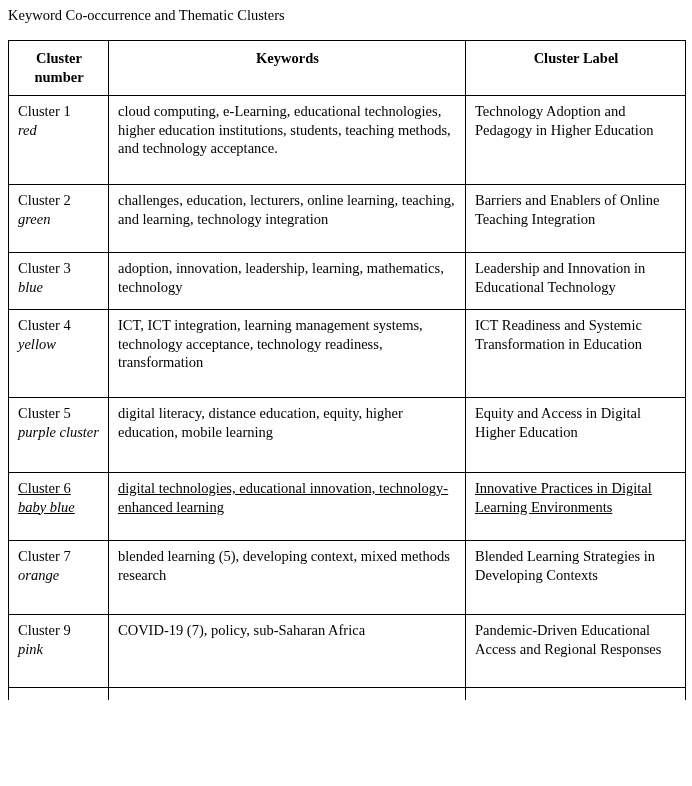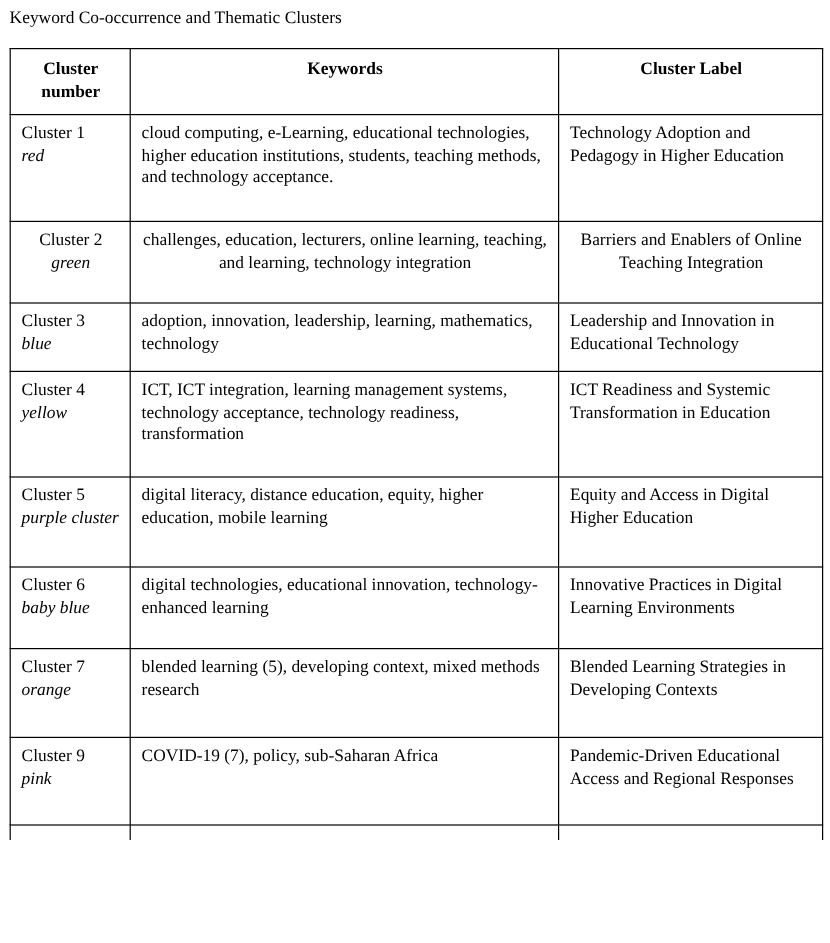--- a/index.html
+++ b/index.html
@@ -37,25 +37,25 @@
     padding: 6px 8px 6px 9px;
     overflow: hidden;
   }
   .cluster-table th {
     font-weight: bold;
     text-align: center;
     padding-top: 8px;
   }
   thead tr        { height: 55px; }
   tbody tr:nth-child(1) { height: 89px; margin-left: 16px; }
-  tbody tr:nth-child(2) { height: 68px; text-align: center; }
+  tbody tr:nth-child(2) { height: 68px; }
   tbody tr:nth-child(3) { height: 57px; }
   tbody tr:nth-child(4) { height: 88px; }
   tbody tr:nth-child(5) { height: 75px; padding-left: 12px; }
-  tbody tr:nth-child(6) { height: 68px; }
+  tbody tr:nth-child(6) { height: 68px; text-decoration: underline; }
   tbody tr:nth-child(7) { height: 74px; margin-left: 44px; }
   tbody tr:nth-child(8) { height: 73px; }
   tbody tr:nth-child(9) { height: 71px; }
   tbody tr.stub-row     { height: 10px; }
   tbody tr.stub-row td  { border-bottom: none; }
   .cluster-num   { display: block; }
   .cluster-color { display: block; font-style: italic; }
 </style>
 </head>
 <body>

